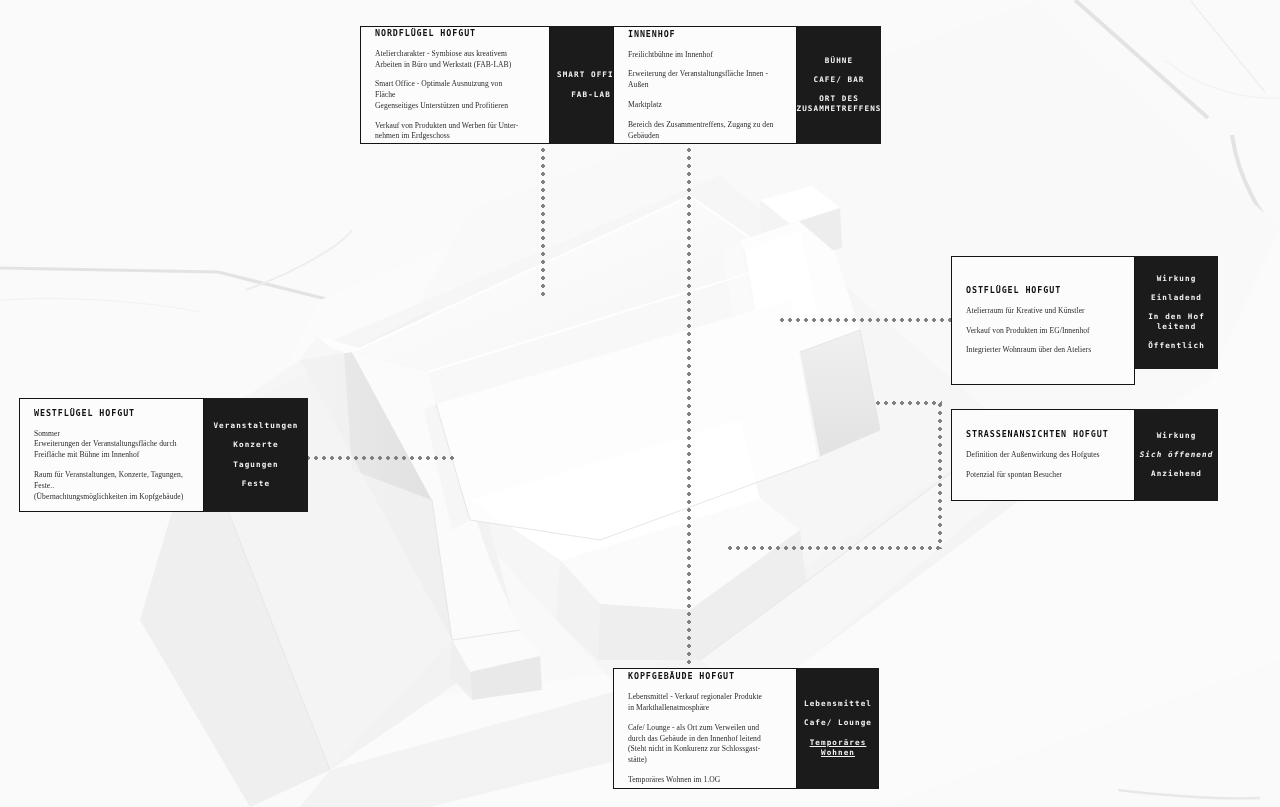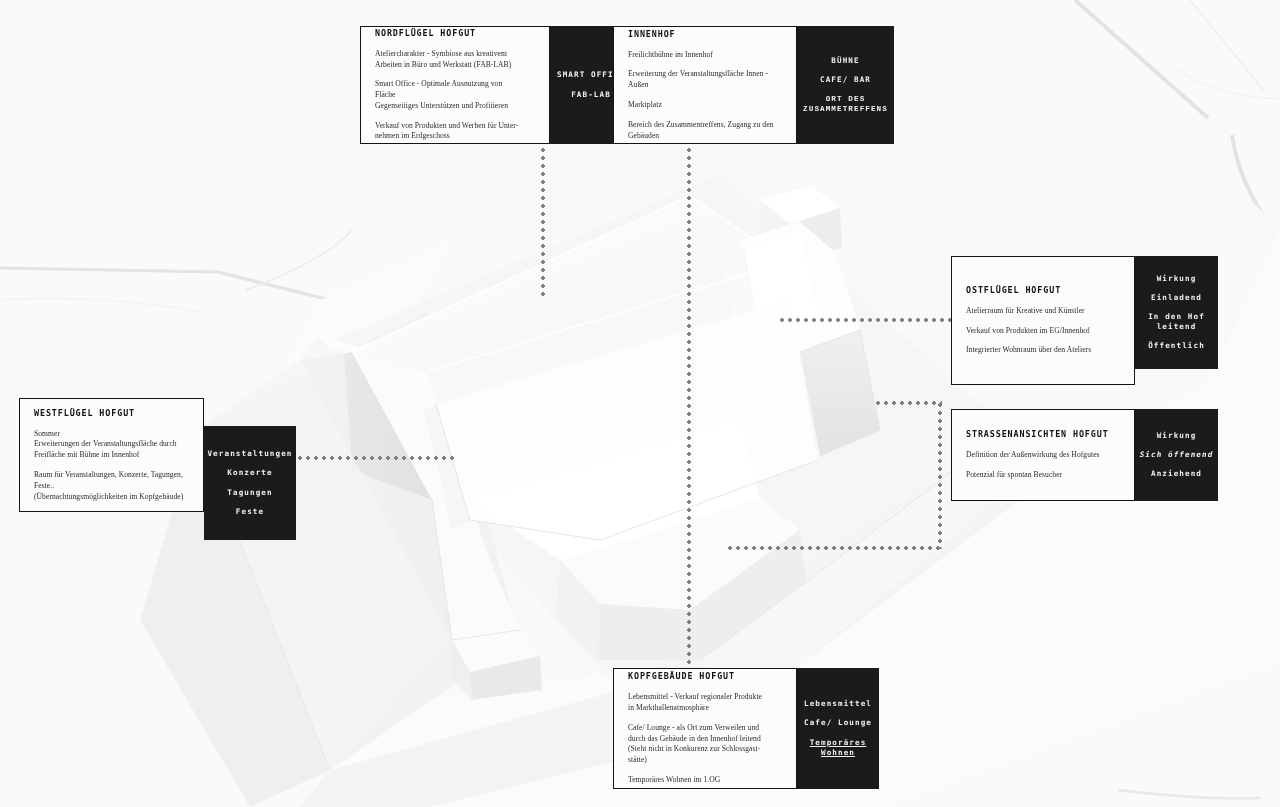--- a/index.html
+++ b/index.html
@@ -85,33 +85,33 @@
     white-space:pre-line;
   }
 
   
   #grp-nord{left:312px;top:26px;padding-left:48px;}
   #grp-nord .card{width:190px;height:118px;}
   #grp-nord .keybox{width:82px;height:118px;}
 
   #grp-innen{left:613px;top:26px;}
   #grp-innen .card{width:184px;height:118px;}
-  #grp-innen .keybox{width:97px;height:118px;align-items:center;}
+  #grp-innen .keybox{width:84px;height:118px;align-items:center;}
 
   #grp-ost{left:951px;top:256px;}
   #grp-ost .card{width:184px;height:129px;}
   #grp-ost .keybox{width:83px;height:113px;}
 
   #grp-strassen{left:951px;top:409px;}
   #grp-strassen .card{width:184px;height:92px;}
   #grp-strassen .keybox{width:83px;height:92px;}
 
   #grp-west{left:19px;top:398px;}
   #grp-west .card{width:185px;height:114px;}
-  #grp-west .keybox{width:92px;height:114px;margin-top:28px;}
+  #grp-west .keybox{width:104px;height:114px;}
 
   #grp-kopf{left:613px;top:668px;}
   #grp-kopf .card{width:184px;height:121px;}
   #grp-kopf .keybox{width:82px;height:121px;}
 </style>
 </head>
 <body>
 
 <div id="stage">
 
@@ -252,21 +252,21 @@
         <p style="white-space: pre-line;">Freilichtbühne im Innenhof</p>
         <p style="white-space: pre-line;">Erweiterung der Veranstaltungsfläche Innen - Außen</p>
         <p style="white-space: pre-line;">Marktplatz</p>
         <p style="white-space: pre-line;">Bereich des Zusammentreffens, Zugang zu den
 Gebäuden</p>
       </div>
     </div>
     <div class="keybox">
       <span style="white-space: pre-line;">BÜHNE</span>
       <span style="white-space: pre-line;">CAFE/ BAR</span>
-      <span style="white-space: pre-line; font-family: Liberation Mono, monospace;">ORT DES
+      <span style="white-space: pre-line;">ORT DES
 ZUSAMMETREFFENS</span>
     </div>
   </div>
 
   <div class="group" id="grp-ost">
     <div class="card">
       <div class="card-inner">
         <h3>OSTFLÜGEL HOFGUT</h3>
         <p style="white-space: pre-line;">Atelierraum für Kreative und Künstler</p>
         <p style="white-space: pre-line;">Verkauf von Produkten im EG/Innenhof</p>

